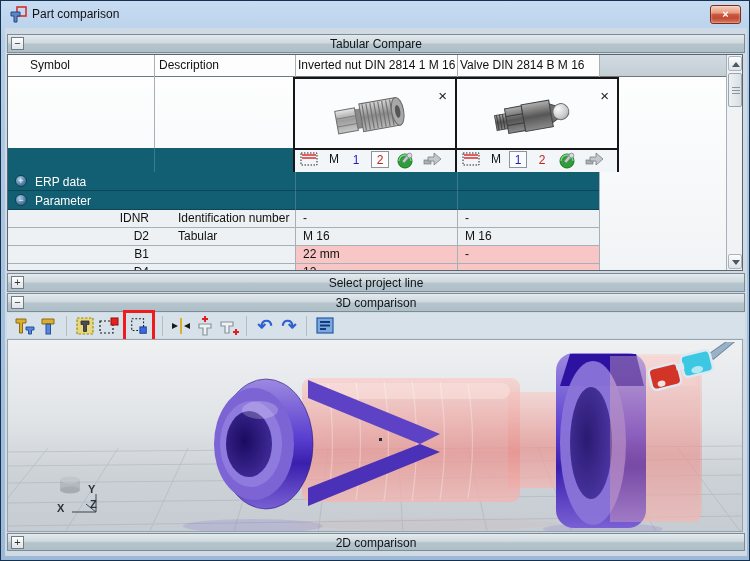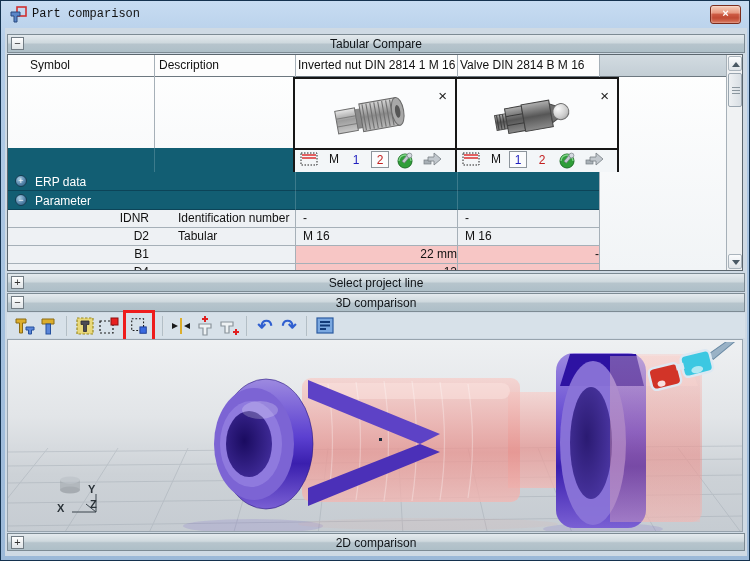--- a/index.html
+++ b/index.html
@@ -2,21 +2,21 @@
 <html><head>
 <meta charset="utf-8">
 <style>
   html,body{margin:0;padding:0;background:#e8e8e8;}
   body{width:750px;height:561px;font-family:"Liberation Sans",sans-serif;-webkit-font-smoothing:antialiased;}
   *{box-sizing:border-box;}
 
   
   .window{position:relative;width:750px;height:561px;border:1px solid #14324f;
     background:linear-gradient(180deg,#c7dcf2 0%,#b4cde8 8%,#a3c0de 60%,#9cb9d8 100%);overflow:hidden;}
-  .titlebar{position:absolute;left:0;top:0;width:100%;height:27px;font-family:Liberation Mono, monospace;}
+  .titlebar{position:absolute;left:0;top:0;width:100%;height:27px;}
   .title-icon{position:absolute;left:9px;top:5px;width:17px;height:17px;}
   .title-text{position:absolute;left:31px;top:6px;font-size:12px;color:#111;}
   .close-btn{position:absolute;left:709px;top:4px;width:31px;height:19px;border:1px solid #7c2d1d;border-radius:3px;
     background:linear-gradient(180deg,#f6cdb9 0%,#e89a82 40%,#cc5a42 50%,#c14a33 70%,#d8765c 100%);
     color:#fff;font-size:11px;font-weight:bold;text-align:center;line-height:17px;
     box-shadow:inset 0 0 2px rgba(255,255,255,.8);cursor:pointer;}
 
   .client{position:absolute;left:4px;top:27px;width:742px;height:528px;background:#cfdae4;}
 
   
@@ -81,21 +81,21 @@
   .grp-div2{position:absolute;left:449px;top:0;width:1px;height:19px;background:rgba(255,255,255,.18);}
 
   .data-row{position:absolute;left:0;width:591px;height:18px;background:#eef1f4;
     border-bottom:1px solid #a6b0b8;font-size:12px;color:#111;cursor:pointer;}
   .r-idnr{top:155px;}.r-d2{top:173px;}.r-b1{top:191px;}.r-d4{top:209px;}
   .cell{position:absolute;top:0;height:17px;line-height:17px;white-space:nowrap;overflow:hidden;}
   .c-sym{left:26px;width:115px;text-align:right;}
   .c-desc{left:152px;width:130px;margin-left:18px;}
   .c-v1{left:287px;width:162px;padding-left:7px;border-left:1px solid #a6b0b8;}
   .c-v2{left:449px;width:142px;padding-left:7px;border-left:1px solid #a6b0b8;}
-  .diff .c-v1,.diff .c-v2{background:#f7c6c5;text-align:right;}
+  .diff .c-v1,.diff .c-v2{background:#f7c6c5;}
 
   
   .tbl-scroll{position:absolute;left:718px;top:0;width:16px;height:215px;background:#f0f2f3;border-left:1px solid #a6b0b8;}
   .sb-btn{position:absolute;left:1px;width:14px;height:15px;border:1px solid #aab4bc;border-radius:2px;
     background:linear-gradient(180deg,#fbfcfd,#dfe4e8);cursor:pointer;}
   .sb-up{top:1px;}.sb-down{bottom:1px;}
   .arr-up{position:absolute;left:3px;top:5px;width:0;height:0;border-left:4px solid transparent;border-right:4px solid transparent;border-bottom:5px solid #4a5964;}
   .arr-down{position:absolute;left:3px;top:5px;width:0;height:0;border-left:4px solid transparent;border-right:4px solid transparent;border-top:5px solid #4a5964;}
   .sb-thumb{position:absolute;left:1px;top:18px;width:14px;height:34px;border:1px solid #9aa6b0;border-radius:2px;
     background:linear-gradient(90deg,#eef1f3,#d9dfe4);cursor:grab;}

